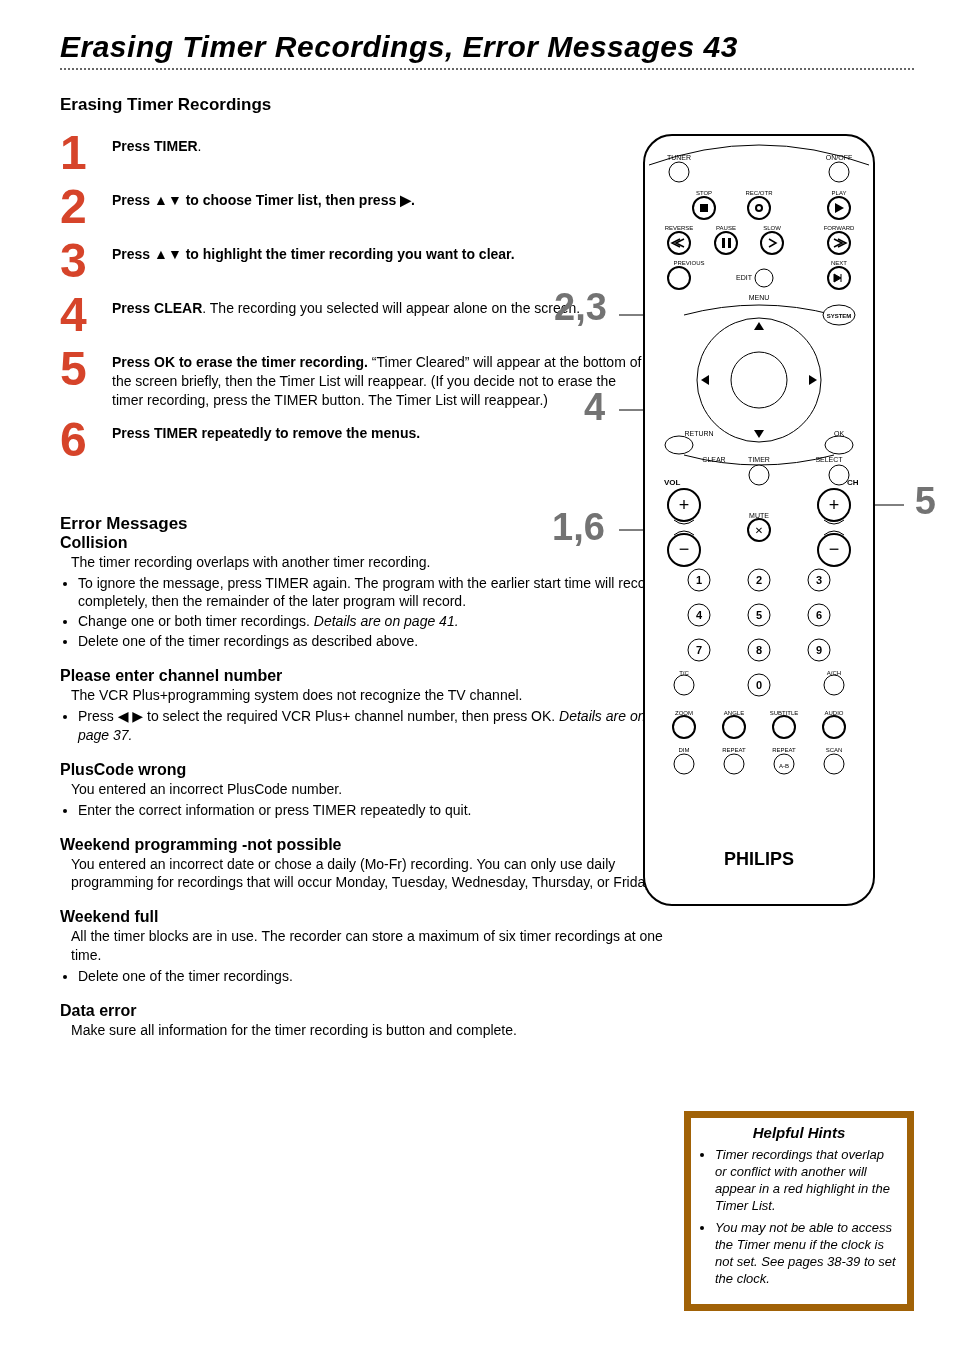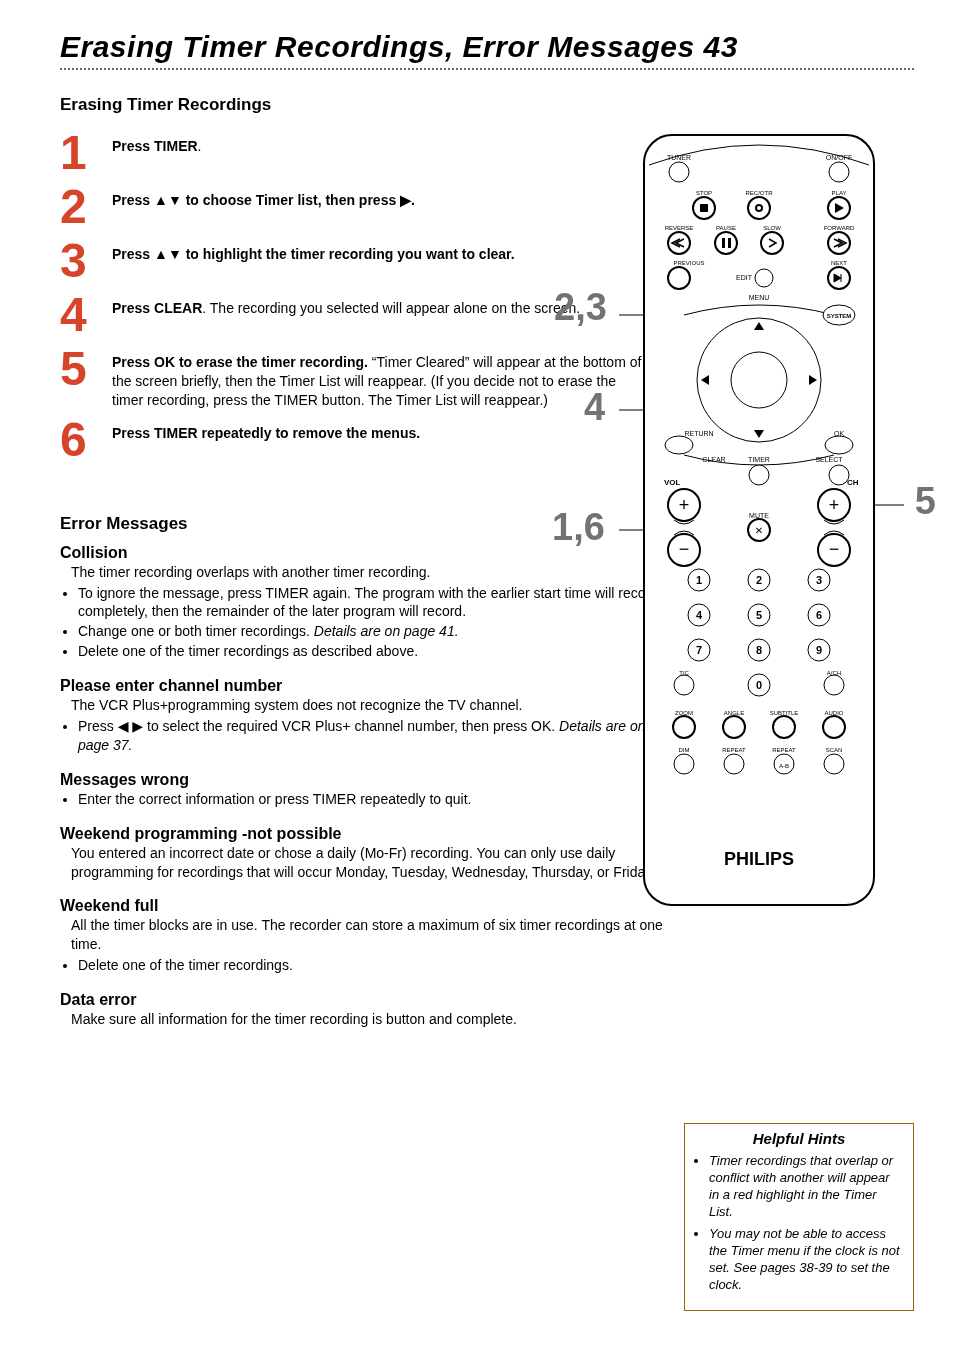--- a/index.html
+++ b/index.html
@@ -48,21 +48,21 @@
     line-height: 1;
     flex-shrink: 0;
   }
   .step-body {
     padding-top: 8px;
     font-size: 14px;
     line-height: 1.35;
   }
   .step-body b { font-weight: bold; }
   .error-section { max-width: 620px; }
-  .sub-heading { font-weight: bold; font-size: 17px; margin-bottom: 10px; }
+  .sub-heading { font-weight: bold; font-size: 17px; margin-bottom: 0; }
   .intro-line { font-size: 14px; margin-bottom: 18px; }
   .err-title { font-weight: bold; font-size: 16px; margin-bottom: 1px; }
   .err-desc { font-size: 14px; line-height: 1.35; margin-bottom: 2px; margin-left: 11px; }
   .err-list { margin: 0 0 16px 18px; font-size: 14px; line-height: 1.35; }
   .err-list li { margin-bottom: 1px; }
   .err-block { margin-bottom: 16px; }
   em.ref { font-style: italic; }
 
   
   .remote-wrap {
@@ -83,21 +83,21 @@
     line-height: 1;
     white-space: nowrap;
   }
 
   
   .hints {
     position: absolute;
     right: 40px;
     bottom: 40px;
     width: 230px;
-    border: 1px solid #a16207;
+    border: 7px solid #a16207;
     padding: 6px 10px 10px;
     font-size: 13px;
   }
   .hints-title {
     text-align: center;
     font-weight: bold;
     font-style: italic;
     font-size: 15px;
     margin-bottom: 6px;
   }
@@ -154,21 +154,22 @@
         </ul>
       </div>
       <div class="err-block">
         <div class="err-title">Please enter channel number</div>
         <div class="err-desc">The VCR Plus+programming system does not recognize the TV channel.</div>
         <ul class="err-list">
           <li>Press <span class="arrow">◀ ▶</span> to select the required VCR Plus+ channel number, then press OK. <em class="ref">Details are on page 37.</em></li>
         </ul>
       </div>
       <div class="err-block">
-        <div class="err-title">Messages wrong</div>
+        <div class="err-title">PlusCode wrong</div>
+        <div class="err-desc">You entered an incorrect PlusCode number.</div>
         <ul class="err-list">
           <li>Enter the correct information or press TIMER repeatedly to quit.</li>
         </ul>
       </div>
       <div class="err-block">
         <div class="err-title">Weekend programming -not possible</div>
         <div class="err-desc">You entered an incorrect date or chose a daily (Mo-Fr) recording. You can only use daily programming for recordings that will occur Monday, Tuesday, Wednesday, Thursday, or Friday.</div>
       </div>
       <div class="err-block">
         <div class="err-title">Weekend full</div>

